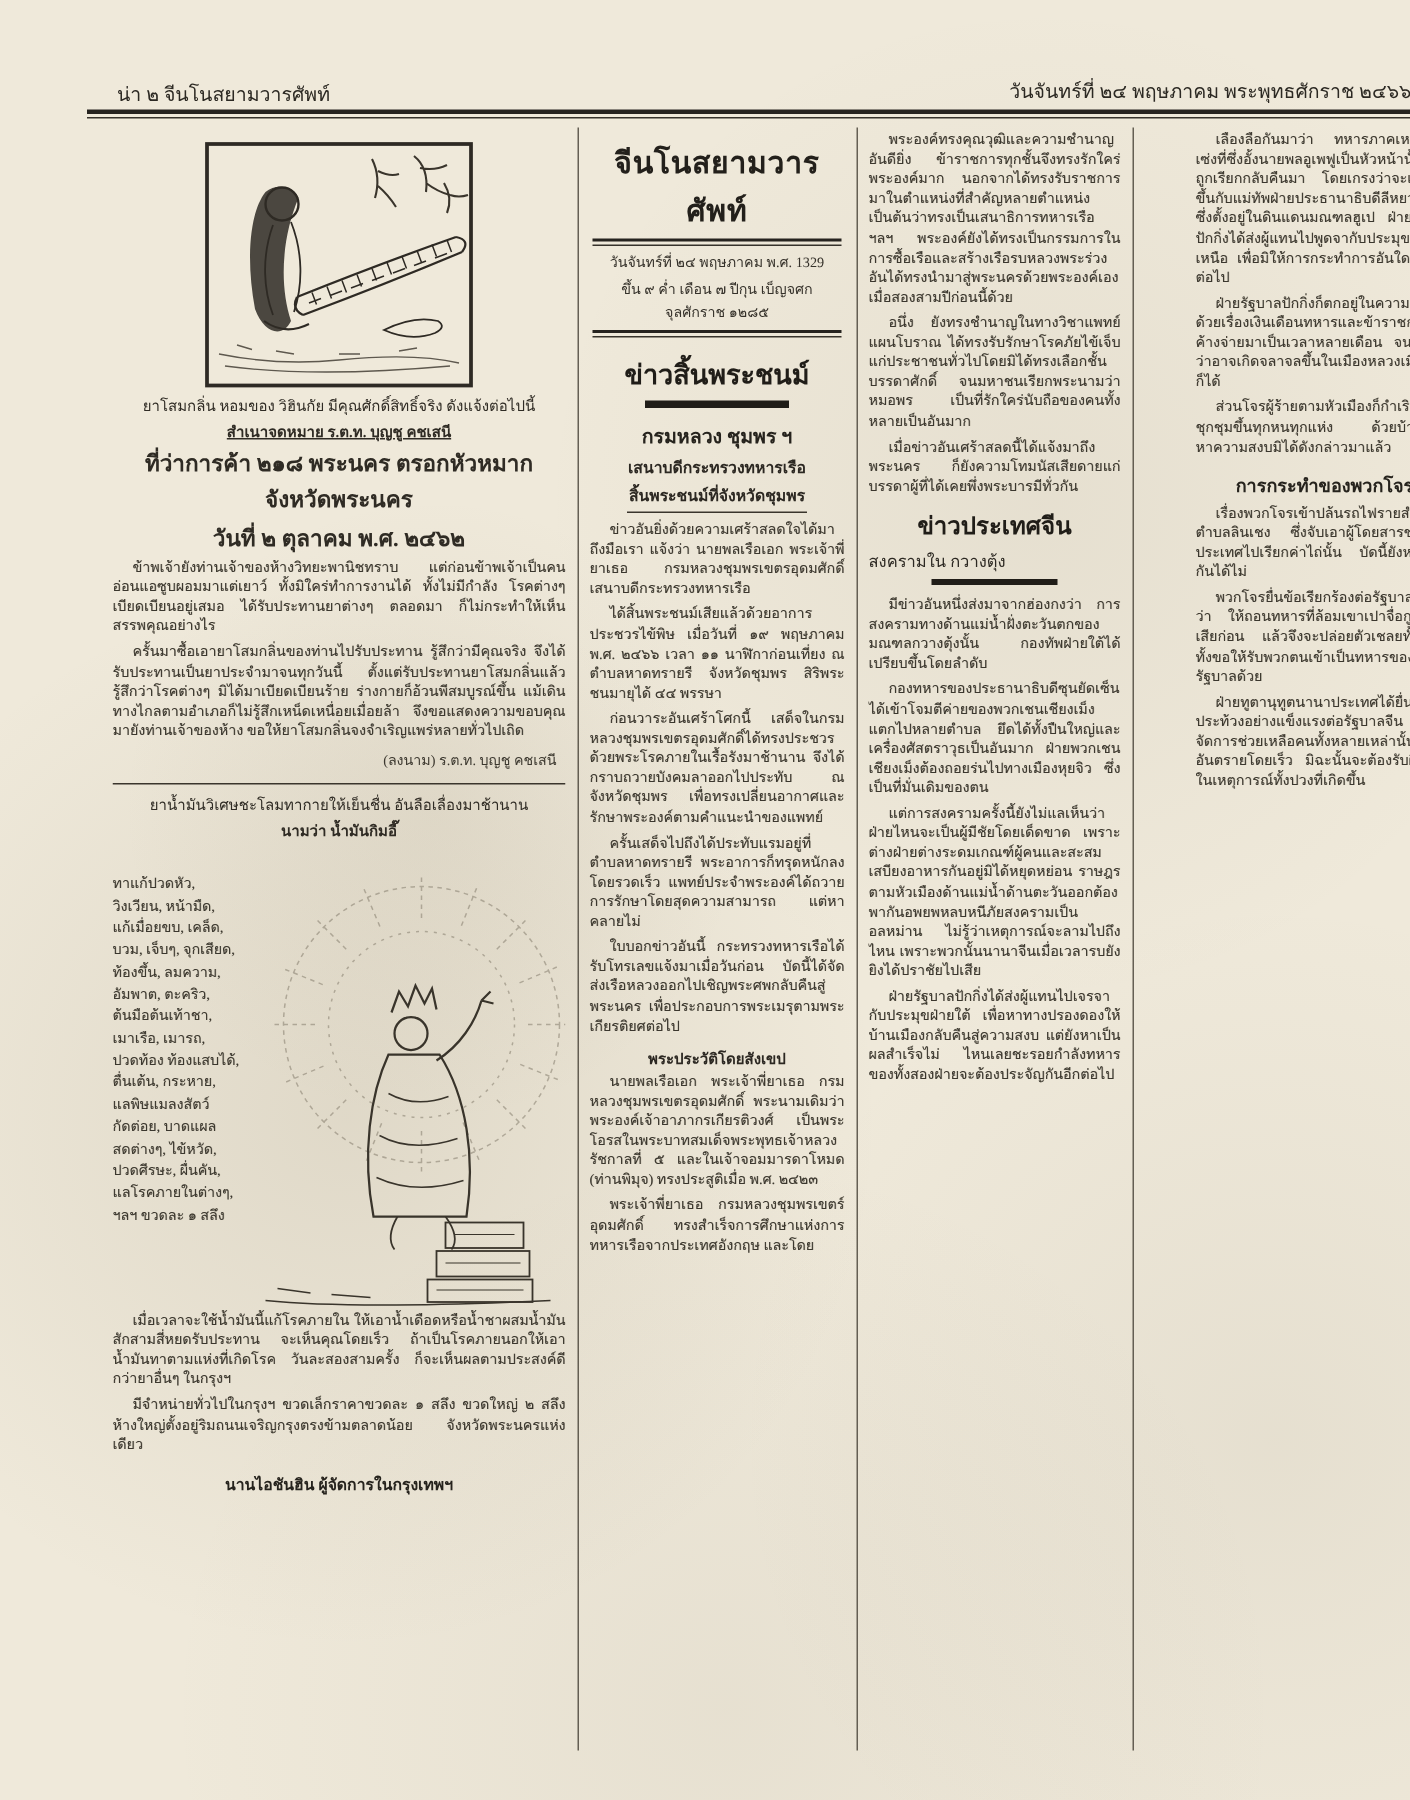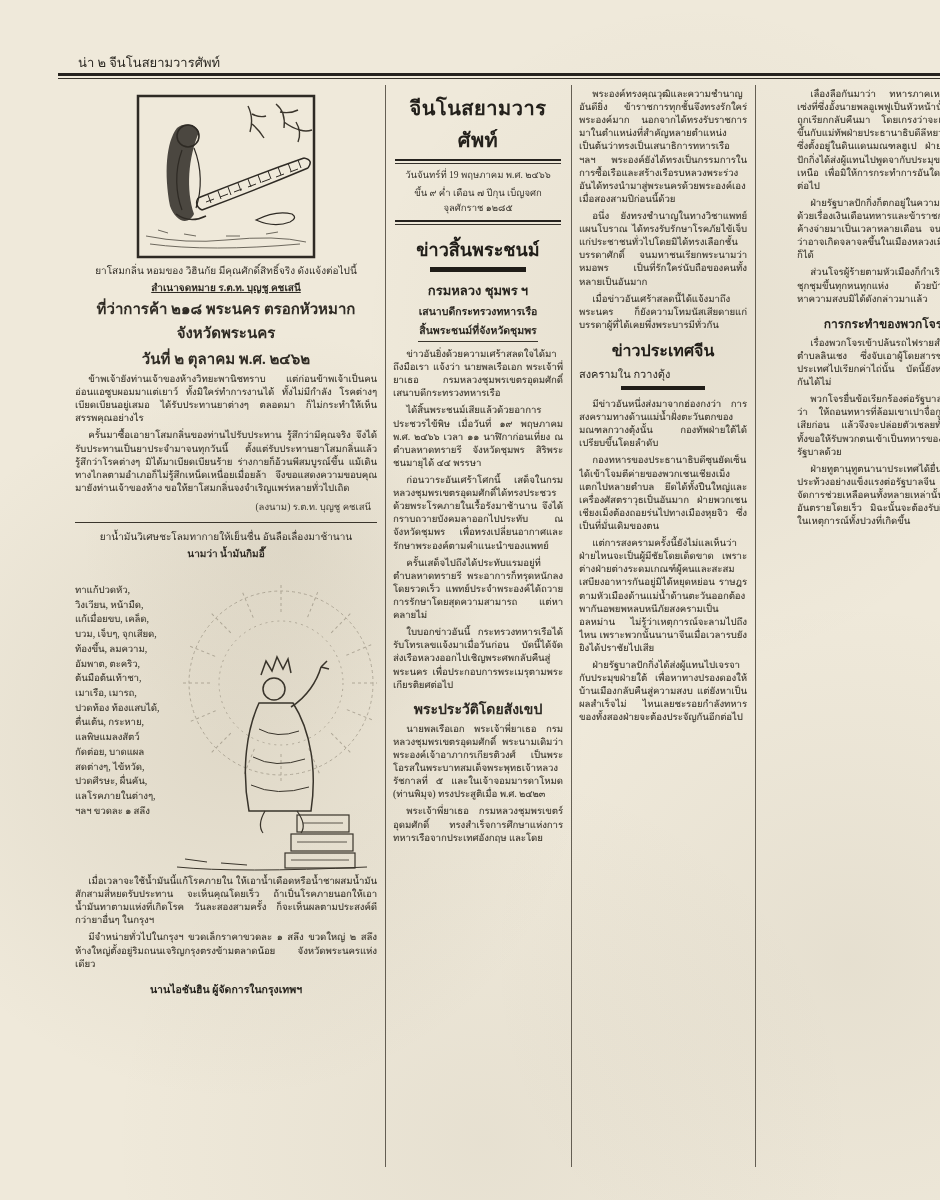--- a/index.html
+++ b/index.html
@@ -36,35 +36,36 @@
   .masthead-title{font-size:20px;font-weight:bold;text-align:center;color:#23201b;
     letter-spacing:.5px;margin:4px 0 3px 0;font-family:"DejaVu Serif",serif;}
   .dblrule{height:2px;border-top:2.5px solid #26231f;border-bottom:1px solid #36322b;margin:2px 2px;}
   .mast-date{font-size:9.5px;text-align:center;margin:3px 0 0 0;color:#35312a;}
   .headline-lg{font-size:18px;font-weight:bold;text-align:center;color:#201d18;margin:10px 0 2px 0;
     font-family:"DejaVu Serif",serif;}
   .thickbar{width:96px;height:5px;background:#201d18;margin:3px auto 8px auto;}
   .subhead1{font-size:13px;font-weight:bold;text-align:center;margin:6px 0 2px 0;color:#26231d;}
   .subhead2{font-size:10.5px;font-weight:bold;text-align:center;margin:2px 0;color:#2c2822;}
   .china-sub{font-size:11px;text-align:left;margin:2px 0 1px 0;color:#2c2822;}
-  .bio-head{font-size:14px;font-weight:bold;text-align:center;margin:6px 0 3px 0;color:#2c2822;}
+  .bio-head{font-size:10px;font-weight:bold;text-align:center;margin:6px 0 3px 0;color:#2c2822;}
   .col4-sub{font-size:12px;font-weight:bold;text-align:center;margin:8px 0 4px 0;color:#26231d;}
   .adimg{display:block;margin:6px auto 4px auto;}
   .oil-row{display:flex;margin-top:18px;}
   .uses{width:92px;flex:none;padding-top:4px;}
   .use-line{font-size:9.5px;line-height:1.55;color:#3b372e;text-shadow:.3px .3px 0 rgba(70,62,48,.3);}
   .statue{flex:1;}
   .manager{font-size:10.5px;font-weight:bold;text-align:center;margin-top:10px;color:#26231d;}
 </style>
 </head>
 <body>
 
 <div class="page">
 
   <div class="hdr-left">น่า ๒ จีนโนสยามวารศัพท์</div>
+  <div class="hdr-right">วันจันทร์ที่ ๒๔ พฤษภาคม พระพุทธศักราช ๒๔๖๖</div>
   <div class="toprule"></div>
 
   <div class="vrule v1"></div>
   <div class="vrule v2"></div>
   <div class="vrule v3"></div>
 
   <div class="col col1">
 
     <svg class="adimg" width="180" height="165" viewBox="0 0 180 165">
       <rect x="2" y="2" width="176" height="161" fill="none" stroke="#2e2a24" stroke-width="2.5"></rect>
@@ -176,21 +177,21 @@
     </div>
 
     <p class="body">เมื่อเวลาจะใช้น้ำมันนี้แก้โรคภายใน ให้เอาน้ำเดือดหรือน้ำชาผสมน้ำมันสักสามสี่หยดรับประทาน จะเห็นคุณโดยเร็ว ถ้าเป็นโรคภายนอกให้เอาน้ำมันทาตามแห่งที่เกิดโรค วันละสองสามครั้ง ก็จะเห็นผลตามประสงค์ดีกว่ายาอื่นๆ ในกรุงฯ</p>
     <p class="body">มีจำหน่ายทั่วไปในกรุงฯ ขวดเล็กราคาขวดละ ๑ สลึง ขวดใหญ่ ๒ สลึง ห้างใหญ่ตั้งอยู่ริมถนนเจริญกรุงตรงข้ามตลาดน้อย จังหวัดพระนครแห่งเดียว</p>
     <div class="manager">นานไอชันฮิน ผู้จัดการในกรุงเทพฯ</div>
   </div>
 
   <div class="col col2">
     <div class="masthead-title">จีนโนสยามวารศัพท์</div>
     <div class="dblrule"></div>
-    <div class="mast-date">วันจันทร์ที่ 19 พฤษภาคม พ.ศ. ๒๔๖๖</div>
+    <div class="mast-date">วันจันทร์ที่ ๒๔ พฤษภาคม พ.ศ. 1329</div>
     <div class="mast-date">ขึ้น ๙ ค่ำ เดือน ๗ ปีกุน เบ็ญจศก จุลศักราช ๑๒๘๕</div>
     <div class="dblrule" style="margin-top:5px"></div>
 
     <div class="headline-lg">ข่าวสิ้นพระชนม์</div>
     <div class="thickbar"></div>
 
     <div class="subhead1">กรมหลวง ชุมพร ฯ</div>
     <div class="subhead2">เสนาบดีกระทรวงทหารเรือ</div>
     <div class="subhead2">สิ้นพระชนม์ที่จังหวัดชุมพร</div>
     <div class="thinline"></div>

